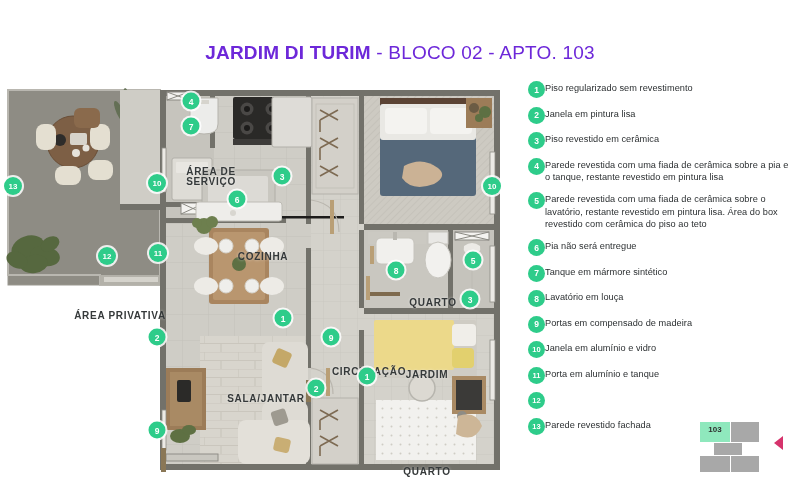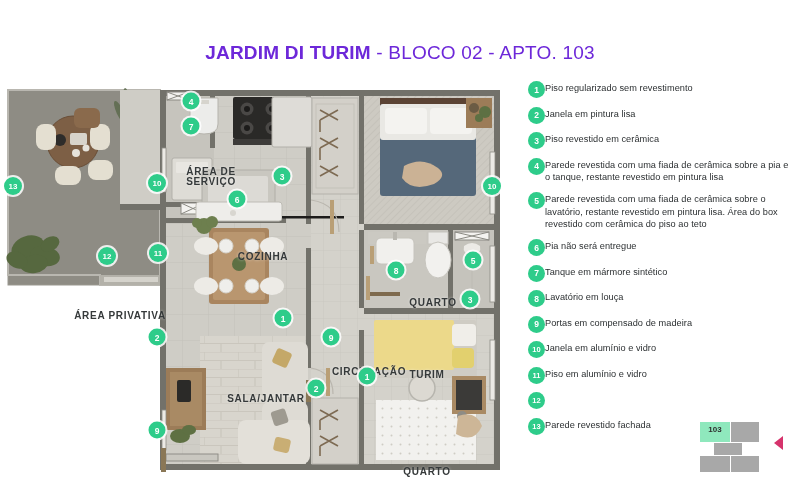--- a/index.html
+++ b/index.html
@@ -385,21 +385,21 @@
       <g>
         <rect x="161" y="368" width="5" height="24" fill="#8a7756"></rect>
       </g>
     </svg>
 
     <div class="rlabel two" style="left:187px; top:97px;">ÁREA DE<br>SERVIÇO</div>
     <div class="rlabel" style="left:239px; top:176px;">COZINHA</div>
     <div class="rlabel" style="left:409px; top:222px;">QUARTO</div>
     <div class="rlabel" style="left:80px;  top:235px;margin-left:16px;">ÁREA PRIVATIVA</div>
     <div class="rlabel" style="left:345px; top:291px;">CIRCULAÇÃO</div>
-    <div class="rlabel" style="left:403px; top:294px;">TURIM</div>
+    <div class="rlabel" style="left:403px; top:294px;">JARDIM</div>
     <div class="rlabel" style="left:242px; top:318px;">SALA/JANTAR</div>
     <div class="rlabel" style="left:403px; top:391px;">QUARTO</div>
 
     <div id="plan-markers">
         <div class="mk" style="left: 191px; top: 21px;">4</div>
         <div class="mk" style="left: 191px; top: 46px;">7</div>
         <div class="mk" style="left: 282px; top: 96px;">3</div>
         <div class="mk" style="left: 237px; top: 119px;">6</div>
         <div class="mk wide" style="left: 157px; top: 103px;">10</div>
         <div class="mk wide" style="left: 13px; top: 106px;">13</div>
@@ -454,21 +454,21 @@
       <div class="lg-row">
         <div class="lg-badge">9</div>
         <div class="lg-text">Portas em compensado de madeira</div>
       </div>
       <div class="lg-row">
         <div class="lg-badge w2">10</div>
         <div class="lg-text">Janela em alumínio e vidro</div>
       </div>
       <div class="lg-row">
         <div class="lg-badge w2">11</div>
-        <div class="lg-text">Piso em alumínio e vidro</div>
+        <div class="lg-text">Porta em alumínio e tanque</div>
       </div>
       <div class="lg-row">
         <div class="lg-badge w2">12</div>
       </div>
       <div class="lg-row">
         <div class="lg-badge w2">13</div>
         <div class="lg-text">Parede revestido fachada</div>
       </div>
     </div>
 

